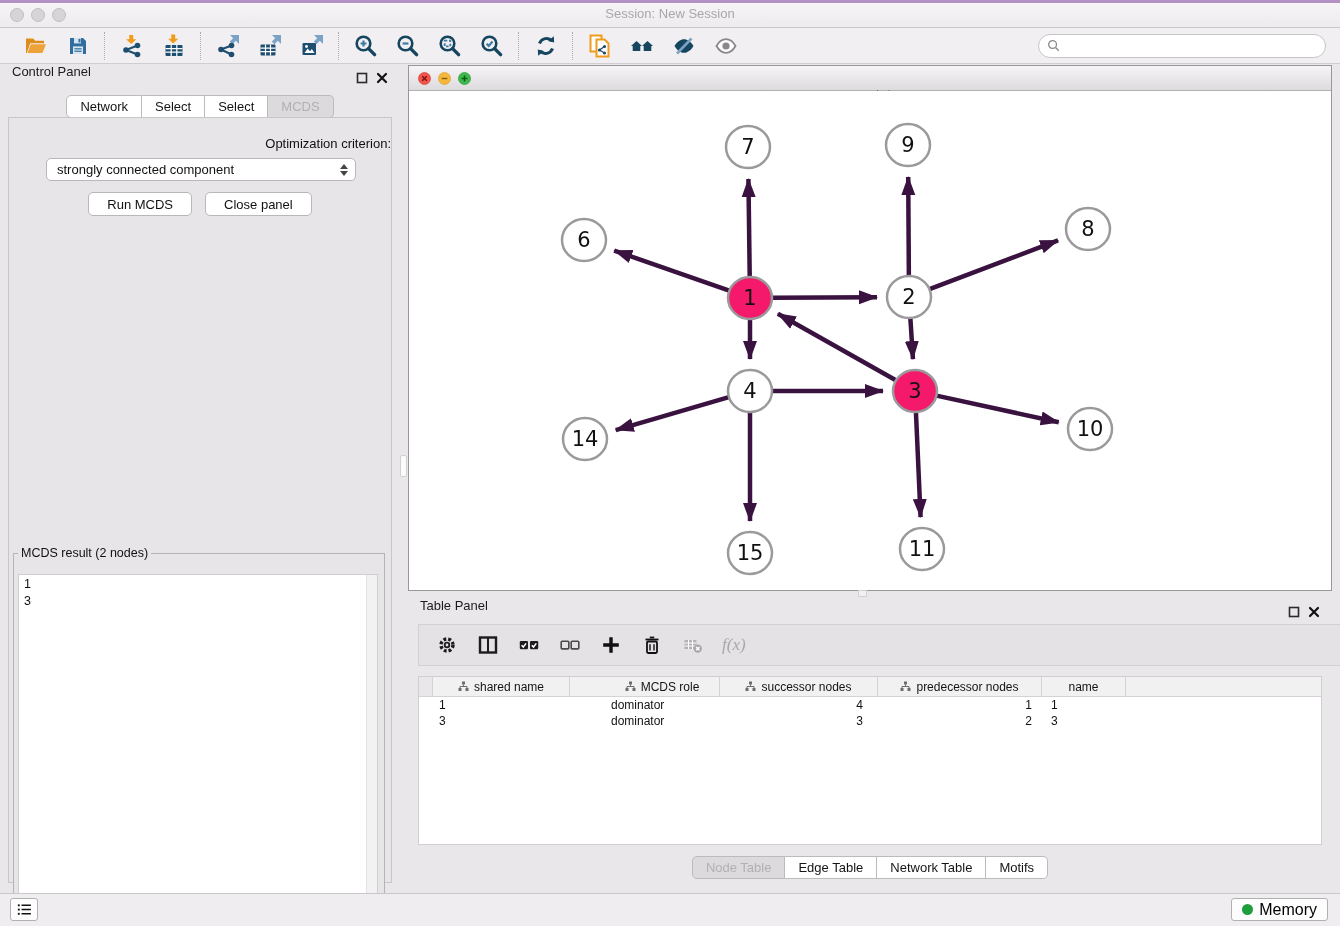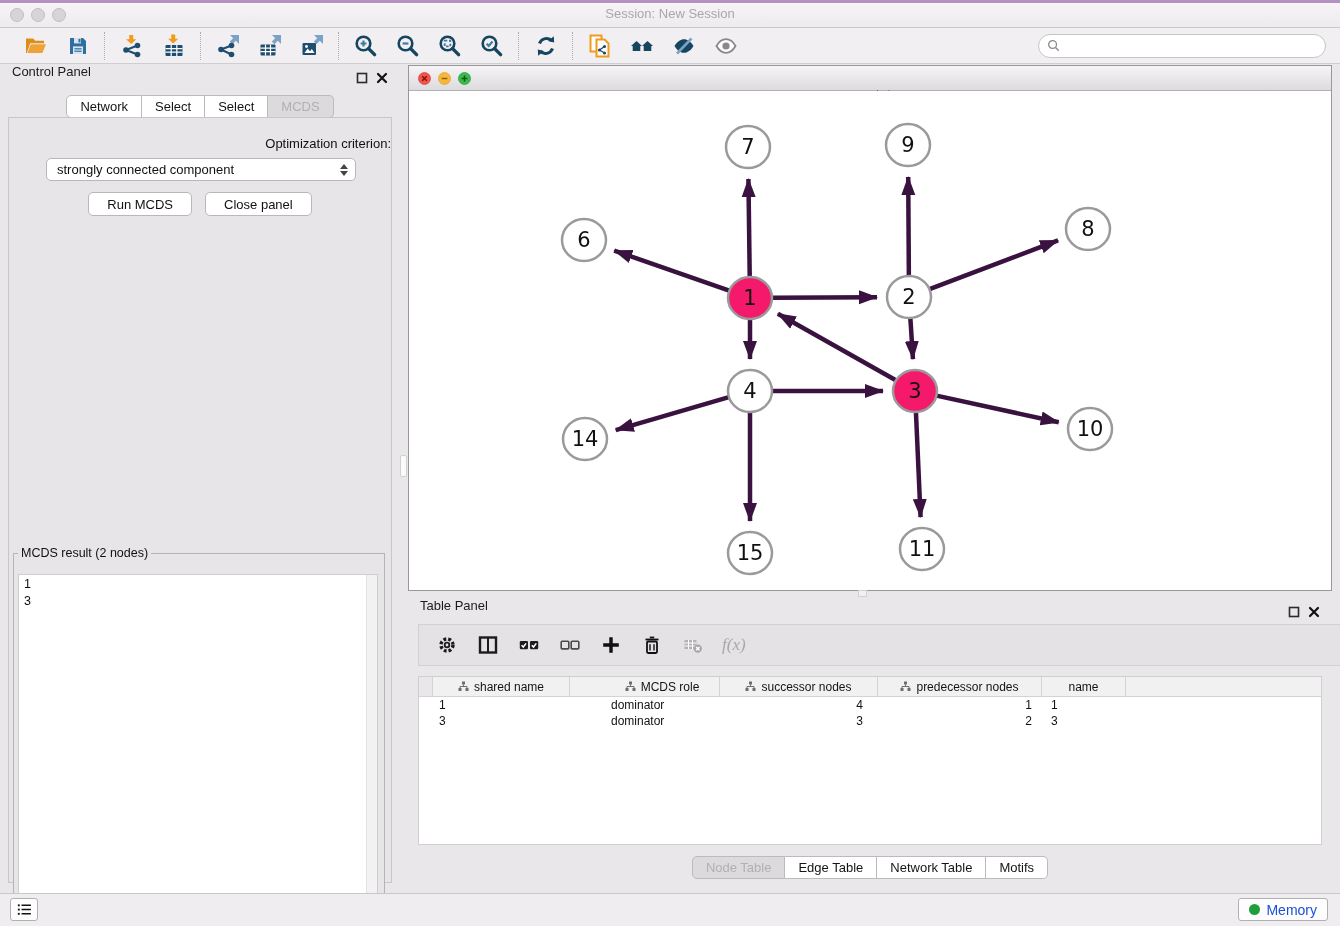--- a/index.html
+++ b/index.html
@@ -89,21 +89,21 @@
   .tp-tabs .tab{font-size:13px;}
   
   .statusbar{position:absolute;left:0;top:893px;width:1340px;height:33px;background:#efedef;
       border-top:1px solid #c9c7c9;box-sizing:border-box;}
   .list-btn{position:absolute;left:10px;top:4px;width:28px;height:23px;background:#fdfdfd;border:1px solid #b2b0b2;
       border-radius:3px;display:flex;align-items:center;justify-content:center;box-sizing:border-box;}
   .list-btn svg{width:17px;height:17px;}
   .memory-btn{position:absolute;right:12px;top:4px;height:23px;background:#fdfdfd;border:1px solid #b2b0b2;
       border-radius:3px;display:flex;align-items:center;gap:6px;padding:0 10px;box-sizing:border-box;}
   .mem-dot{width:11px;height:11px;border-radius:50%;background:#1f9e3c;}
-  .memory-btn span{font-size:14px;color:#1d4ed8;}
+  .memory-btn span{font-size:16px;color:#000000;}
 </style>
 </head>
 <body>
 
 <div id="app">
 
   <div class="titlebar">
     <div class="accent"></div>
     <div class="lights">
       <div class="light"></div>

